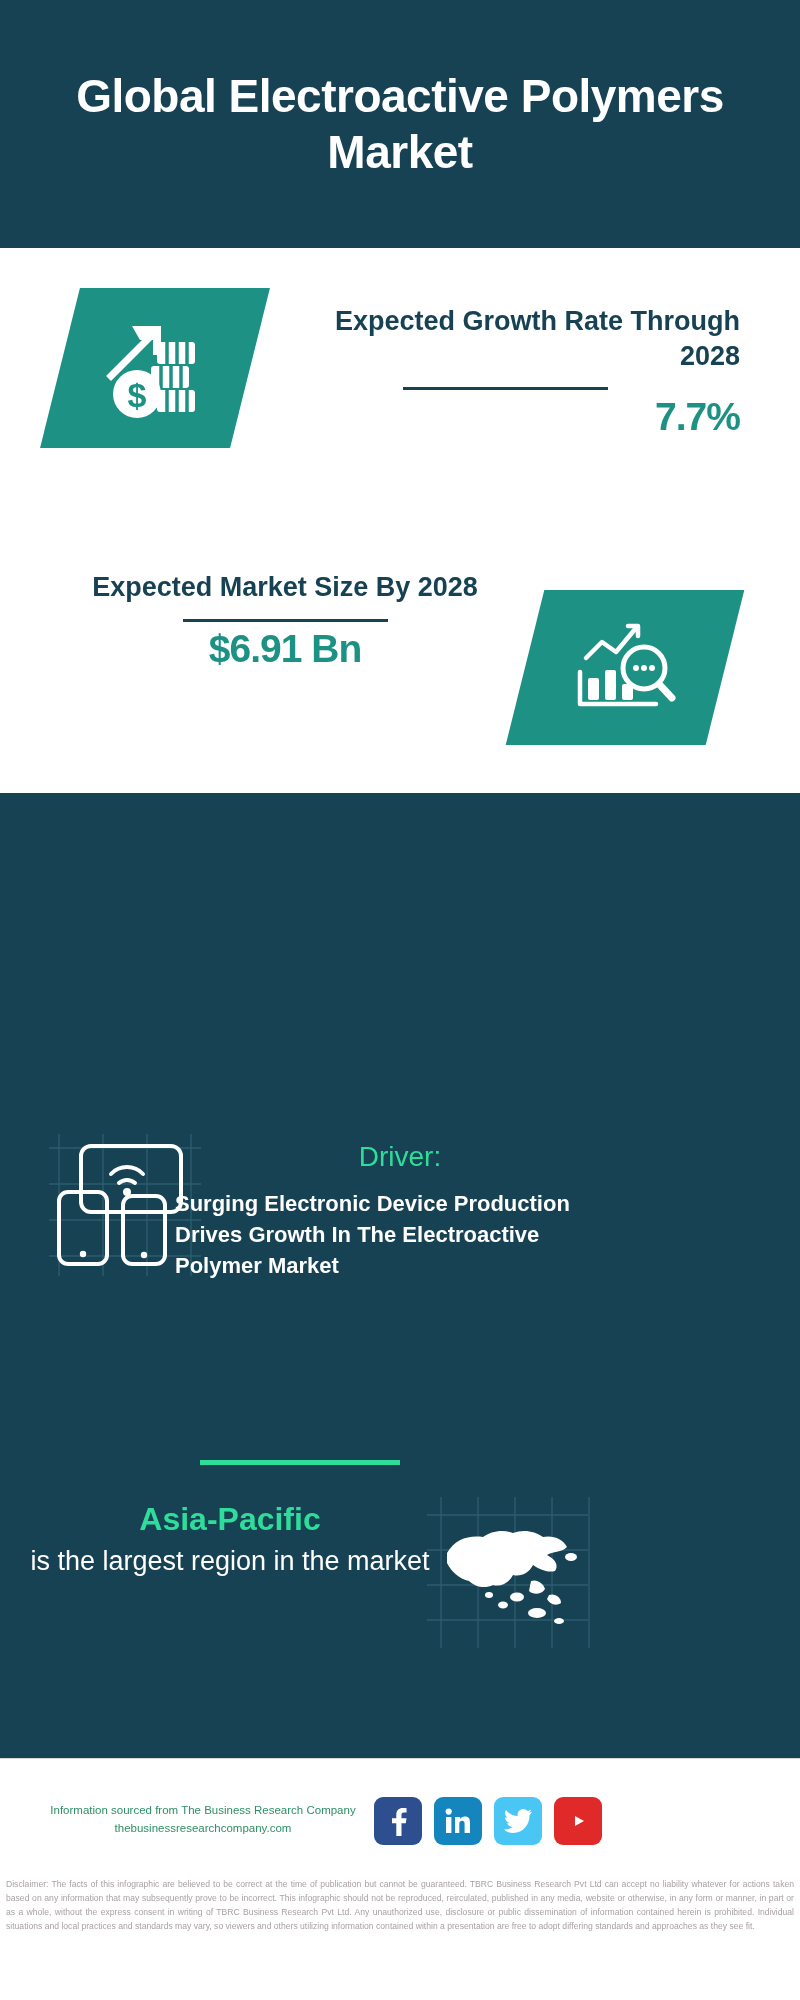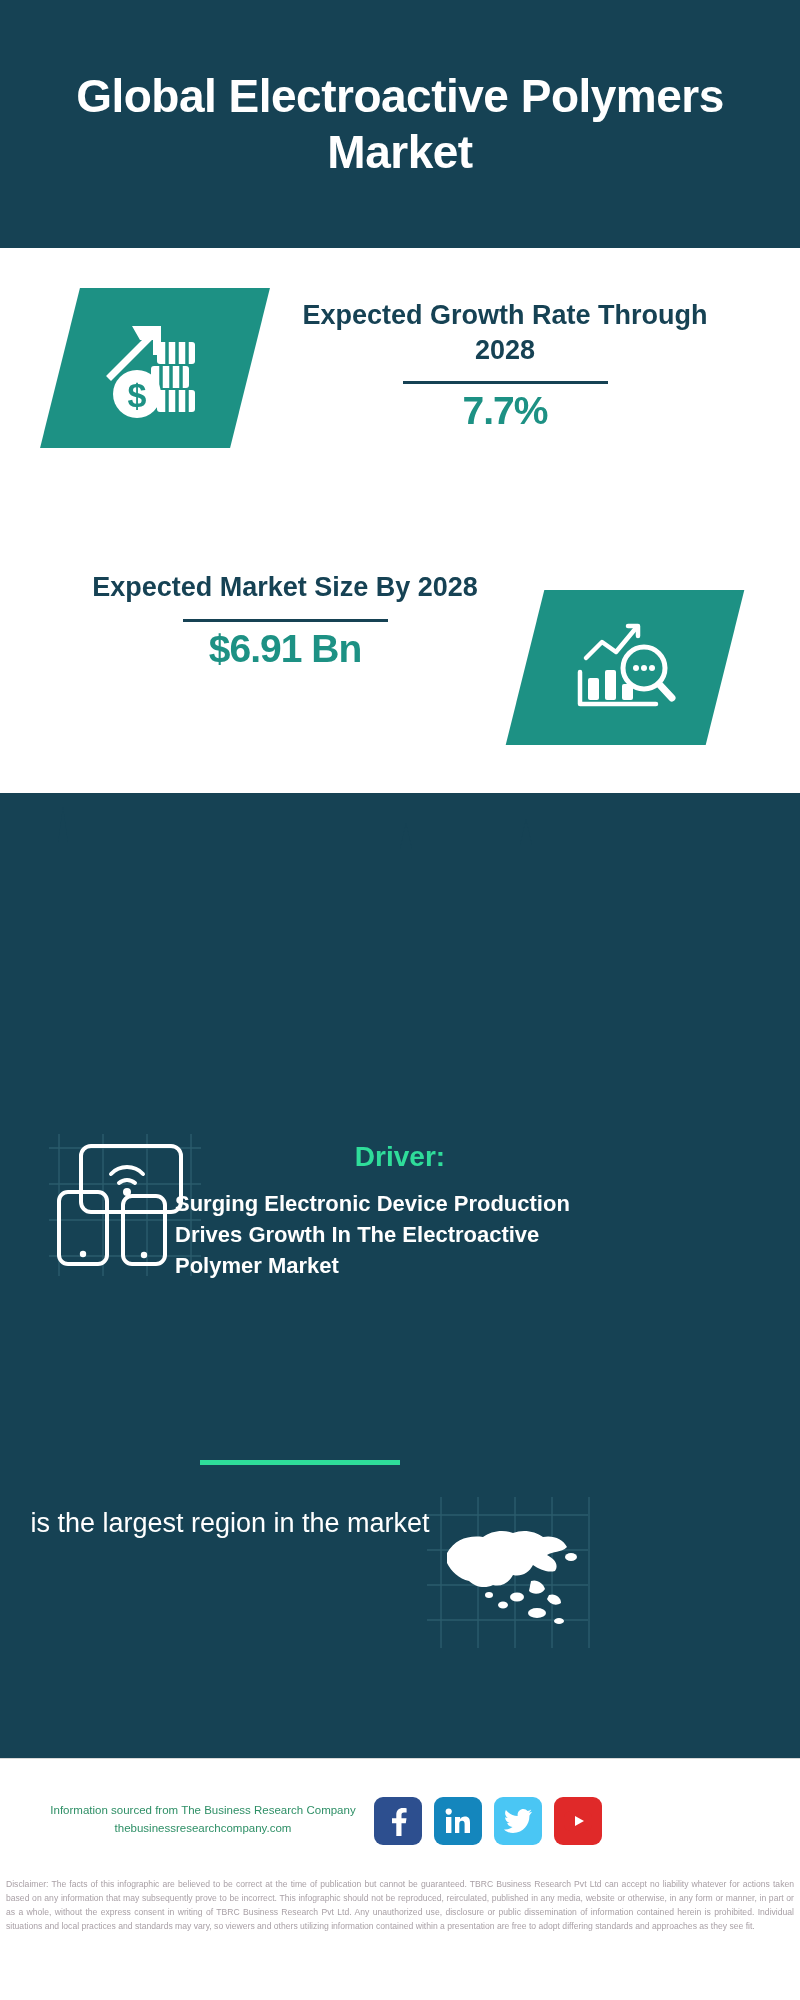--- a/index.html
+++ b/index.html
@@ -34,21 +34,21 @@
     transform:skewX(-14deg);
   }
   .para-inner {
     position:absolute; inset:0;
     transform:skewX(14deg);
     display:flex; align-items:center; justify-content:center;
   }
 
   .block-growth { position:absolute; left:0; top:288px; width:800px; height:240px; }
   .growth-badge { left:60px; top:0; width:190px; height:160px; }
-  .growth-text { position:absolute; left:270px; top:10px; width:470px; text-align:center; }
+  .growth-text { position:absolute; left:270px; top:16px; width:470px; text-align:right; }
   .kpi-label {
     color:#164254; font-size:27px; font-weight:bold; line-height:1.28;
   }
   .kpi-rule {
     width:205px; height:3px; background:#164254; margin:14px auto 6px auto;
   }
   .kpi-value {
     color:#1d9184; font-size:39px; font-weight:bold; line-height:1.1; letter-spacing:-1px;
   }
 
@@ -58,21 +58,21 @@
 
   
   .dark-zone {
     position:absolute; left:0; top:793px; width:800px; height:965px;
     background:#164254;
   }
   .skyline { position:absolute; left:0; top:0; width:800px; height:110px; }
 
   .driver-block { position:absolute; left:0; top:1140px; width:800px; }
   .driver-head {
-    color:#2fdd9a; font-size:28px; font-weight:bold; text-align:center; line-height:1.2;
+    color:#2fdd9a; font-size:28px; font-weight:normal; text-align:center; line-height:1.2;
   }
   .driver-body {
     color:#ffffff; font-size:22px; font-weight:bold; line-height:1.42;
     text-align:left; width:450px; margin:14px auto 0 auto;
   }
   .device-icon { position:absolute; left:45px; top:1130px; width:160px; height:150px; }
 
   .mint-rule {
     position:absolute; left:200px; top:1460px; width:200px; height:5px;
     background:#2fdd9a;
@@ -271,20 +271,21 @@
   </div>
 
   <div class="driver-block">
     <div class="driver-head">Driver:</div>
     <div class="driver-body">Surging Electronic Device Production Drives Growth In The Electroactive Polymer Market</div>
   </div>
 
   <div class="mint-rule"></div>
 
   <div class="region-block">
+    <div class="region-name">Asia-Pacific</div>
     <div class="region-sub">is the largest region in the market</div>
   </div>
 
   <div class="map-wrap">
     <svg width="165" height="155" viewBox="0 0 165 155">
       <g stroke="#2b5c6d" stroke-width="1.4" fill="none">
         <line x1="16" y1="2" x2="16" y2="153"></line>
         <line x1="53" y1="2" x2="53" y2="153"></line>
         <line x1="90" y1="2" x2="90" y2="153"></line>
         <line x1="127" y1="2" x2="127" y2="153"></line>

